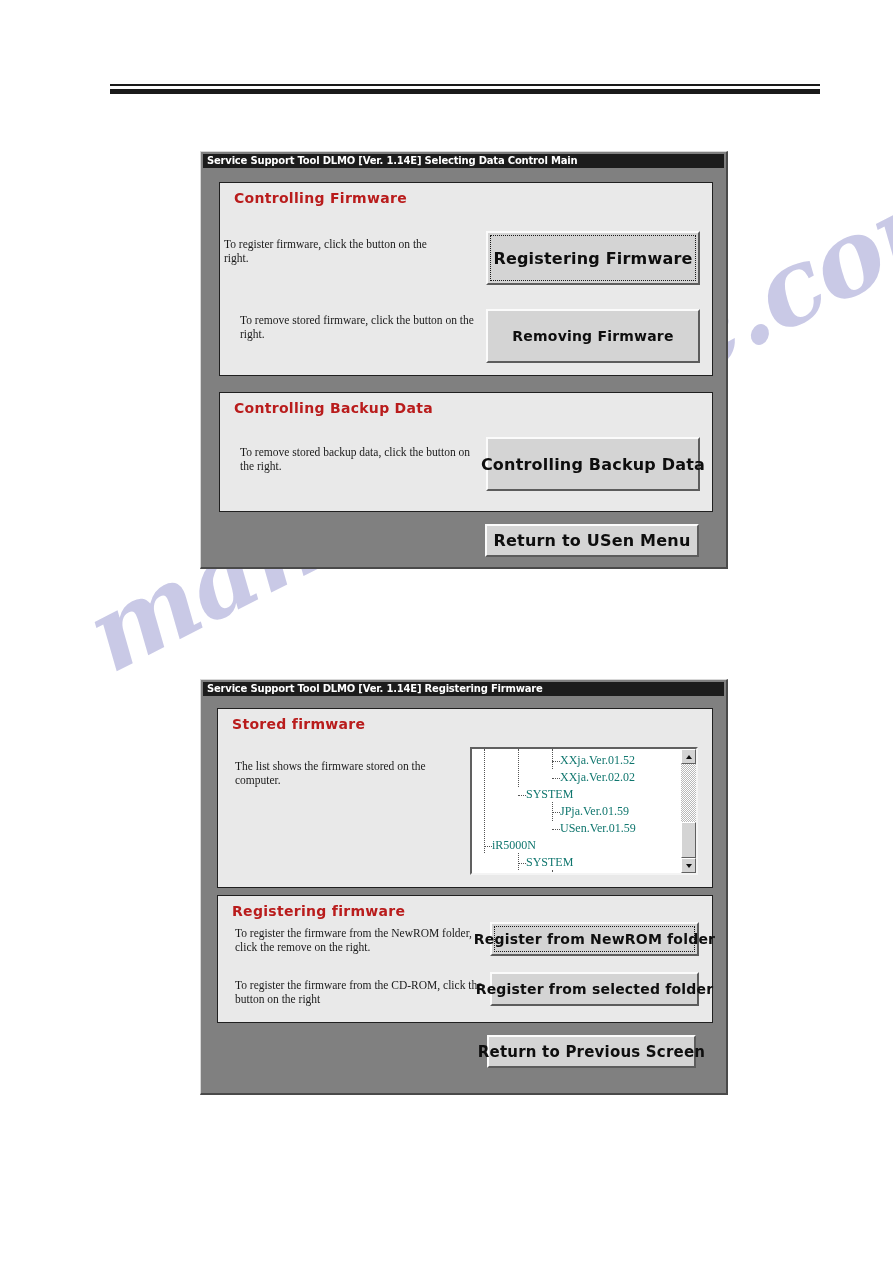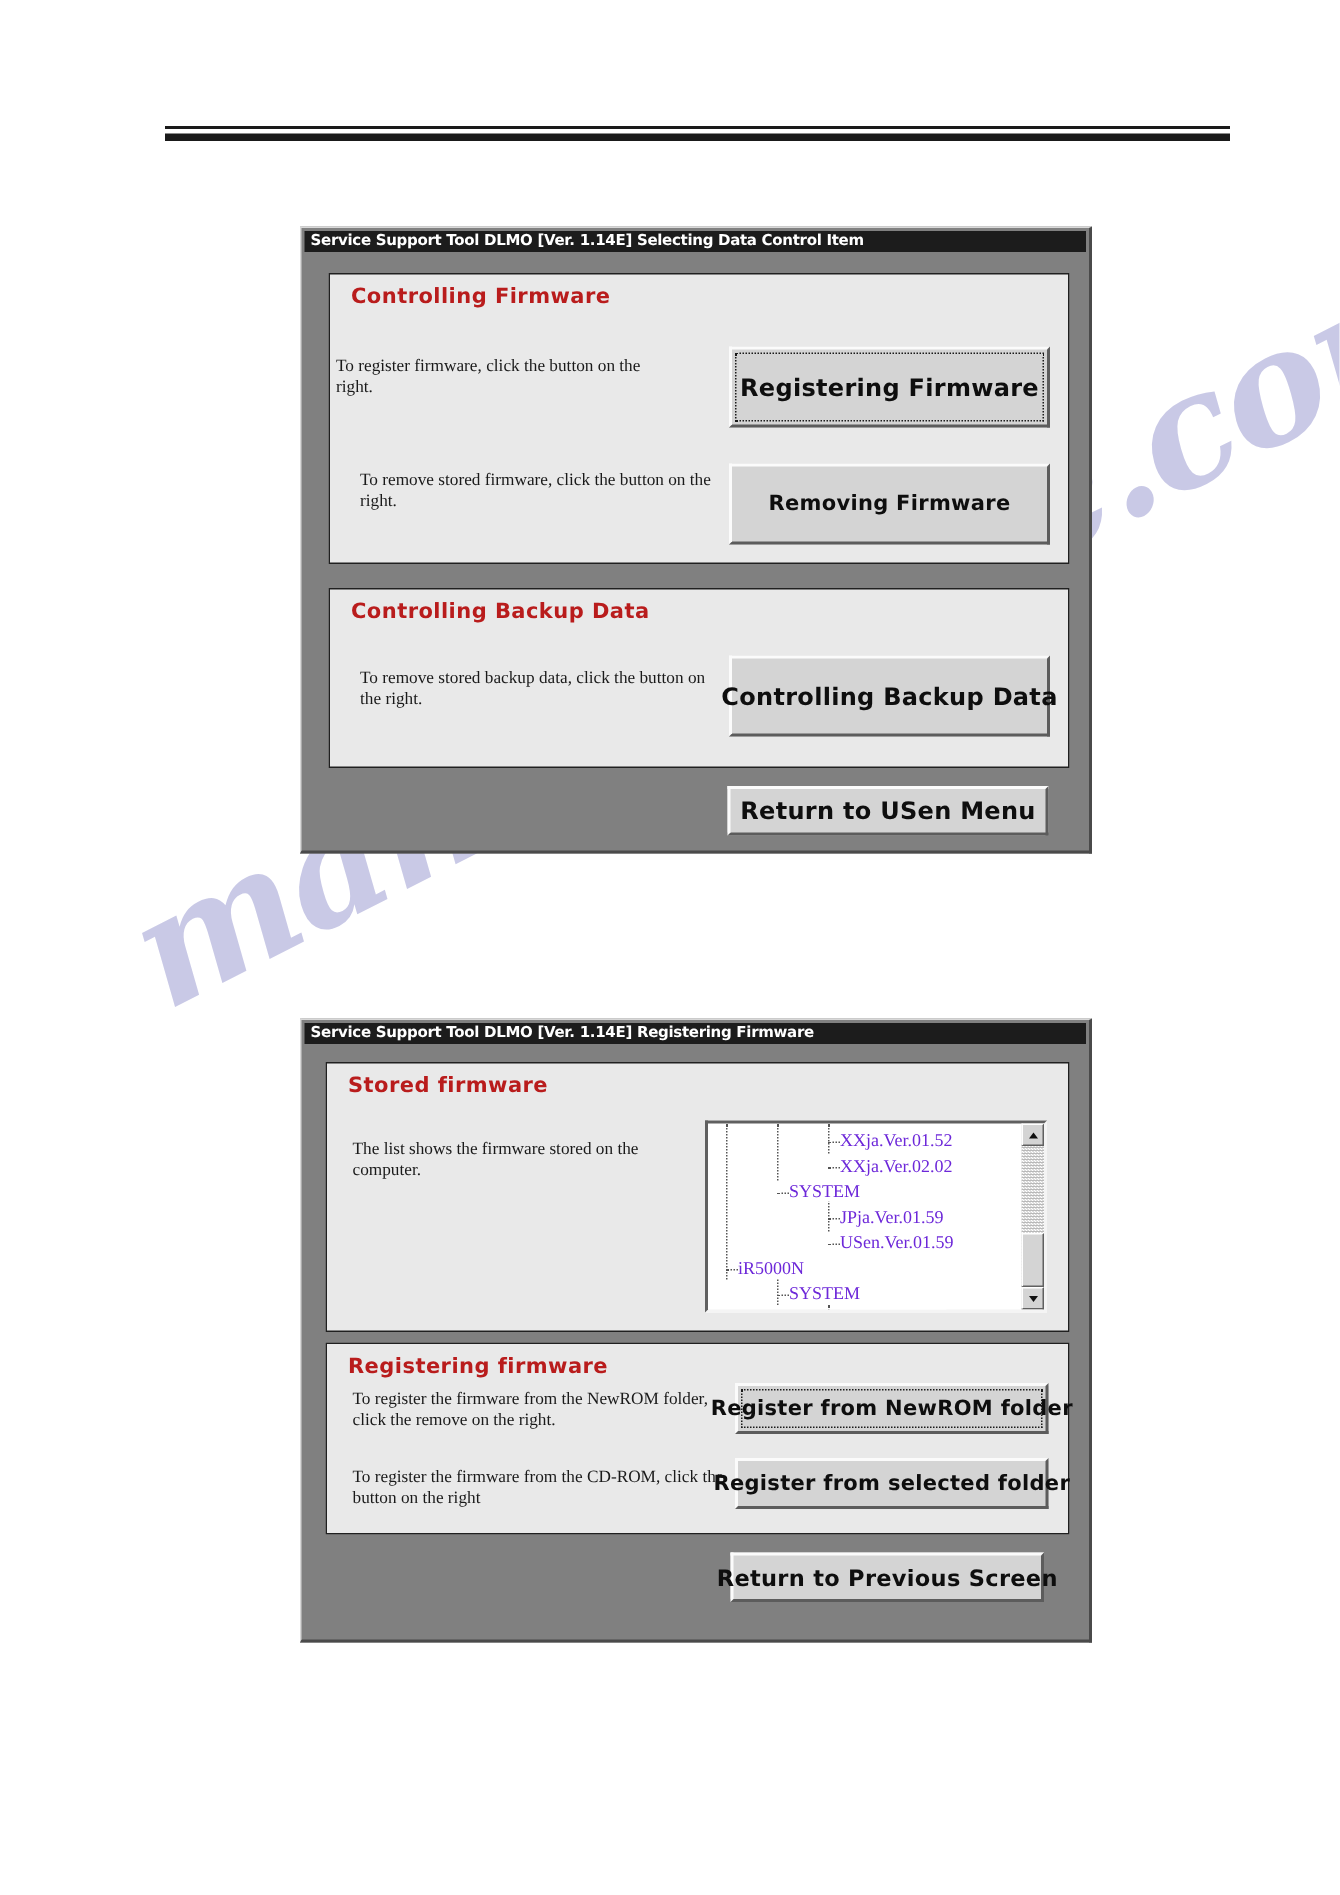--- a/index.html
+++ b/index.html
@@ -149,21 +149,21 @@
     border-left: 2px solid #606060;
     border-right: 2px solid #f4f4f4;
     border-bottom: 2px solid #f4f4f4;
     box-sizing: border-box;
     overflow: hidden;
   }
   .tree {
     position: relative;
     font-family: "Liberation Serif", "DejaVu Serif", serif;
     font-size: 12px;
-    color: #6d28d9;
+    color: #0f766e;
     padding: 3px 0 0 0;
     height: 100%;
     box-sizing: border-box;
   }
   .tnode {
     height: 17px;
     line-height: 17px;
     white-space: nowrap;
     position: relative;
   }
@@ -244,21 +244,21 @@
 </style>
 </head>
 <body>
 
 <div class="page-rule-thin"></div>
 <div class="page-rule-thick"></div>
 
 <div class="win" style="left:200px; top:151px; width:528px; height:418px;">
 
   <div class="titlebar">
-    <span>Service Support Tool DLMO [Ver. 1.14E]  Selecting Data Control Item</span>
+    <span>Service Support Tool DLMO [Ver. 1.14E]  Selecting Data Control Main</span>
   </div>
 
   <div class="win-body">
 
     <div class="group" style="position:absolute; left:18px; top:30px; width:494px; height:194px;">
       <div class="group-title">Controlling Firmware</div>
 
       <div class="desc" style="left:4px; top:54px; width:230px;">To register firmware, click the button on the right.</div>
 
       <div class="btn focused" style="left:266px; top:48px; width:214px; height:54px; font-size:16px;">

